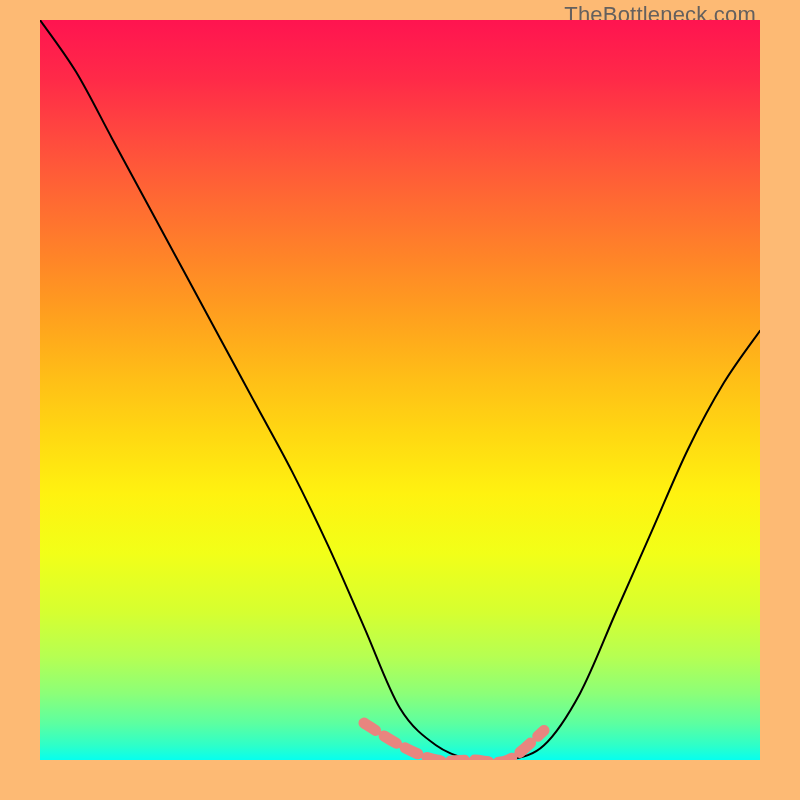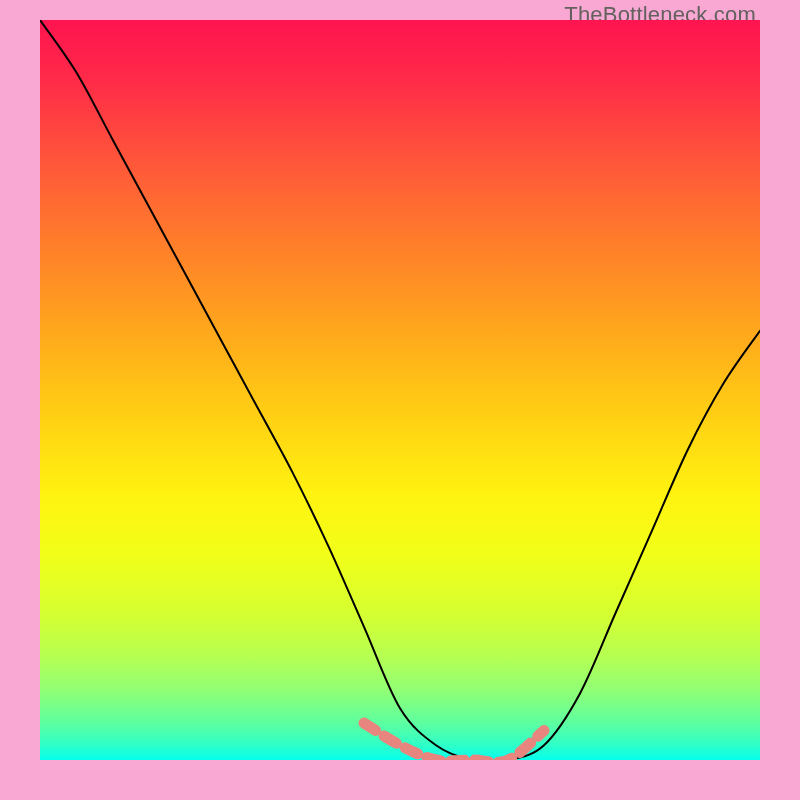--- a/index.html
+++ b/index.html
@@ -1,21 +1,21 @@
 <!DOCTYPE html>
 <html><head>
 <meta charset="utf-8">
 <style>
   * { margin: 0; padding: 0; box-sizing: border-box; }
   html, body { width: 800px; height: 800px; overflow: hidden; background: #000; }
   .chart-container {
     position: relative;
     width: 800px;
     height: 800px;
-    background: #f9a8d4;
+    background: #fdba74;
   }
   .plot-area {
     position: absolute;
     left: 40px;
     top: 20px;
     width: 720px;
     height: 740px;
     background: linear-gradient(to bottom,
       #ff1450 0%,
       #ff2a48 8%,

